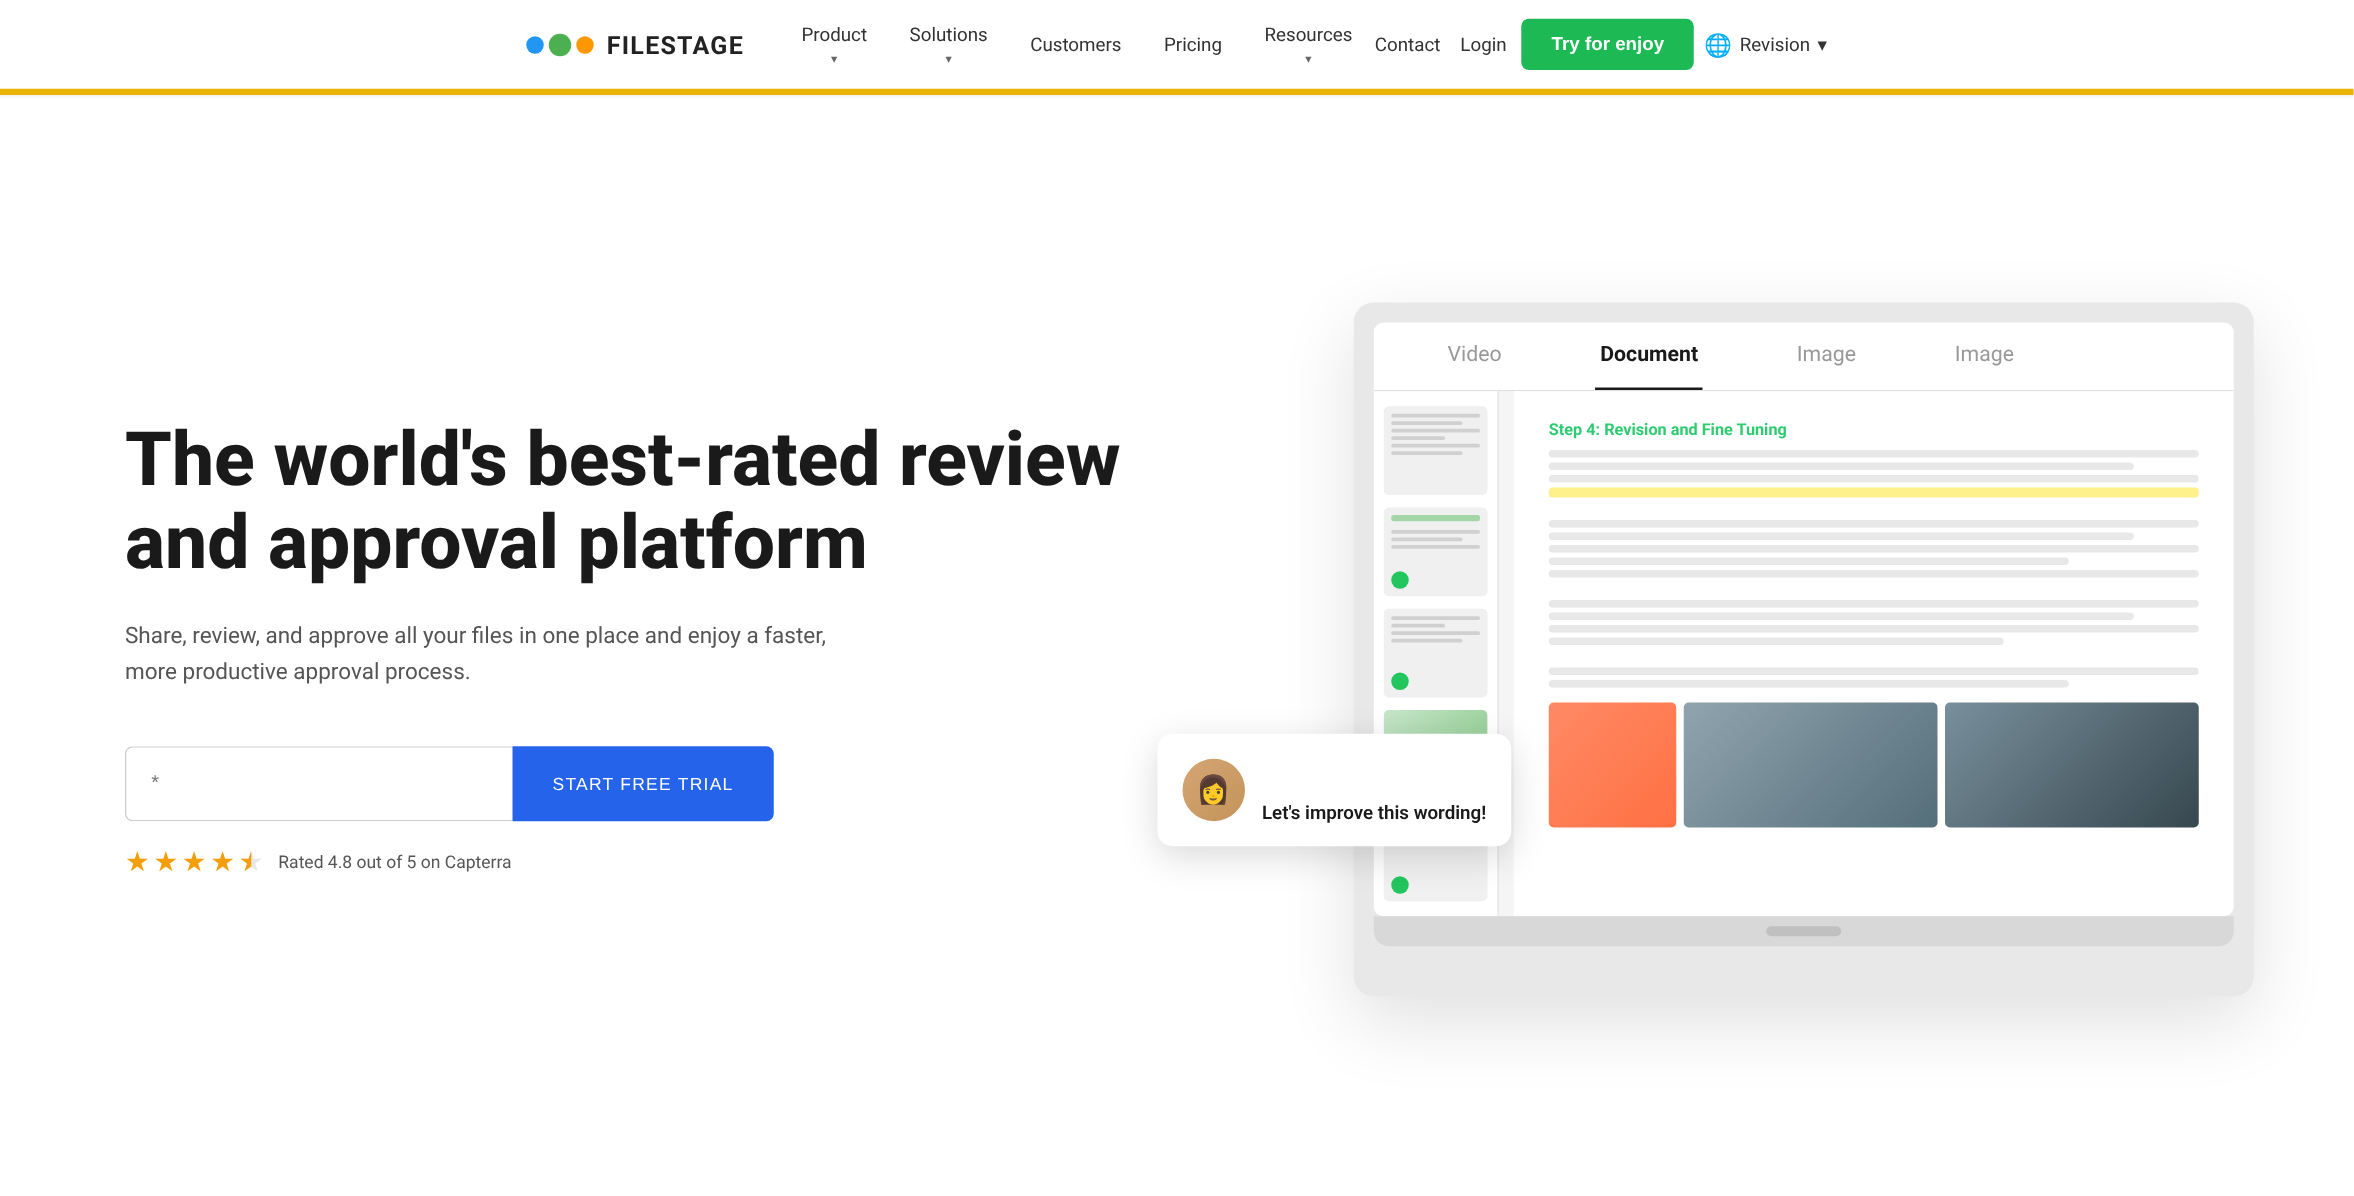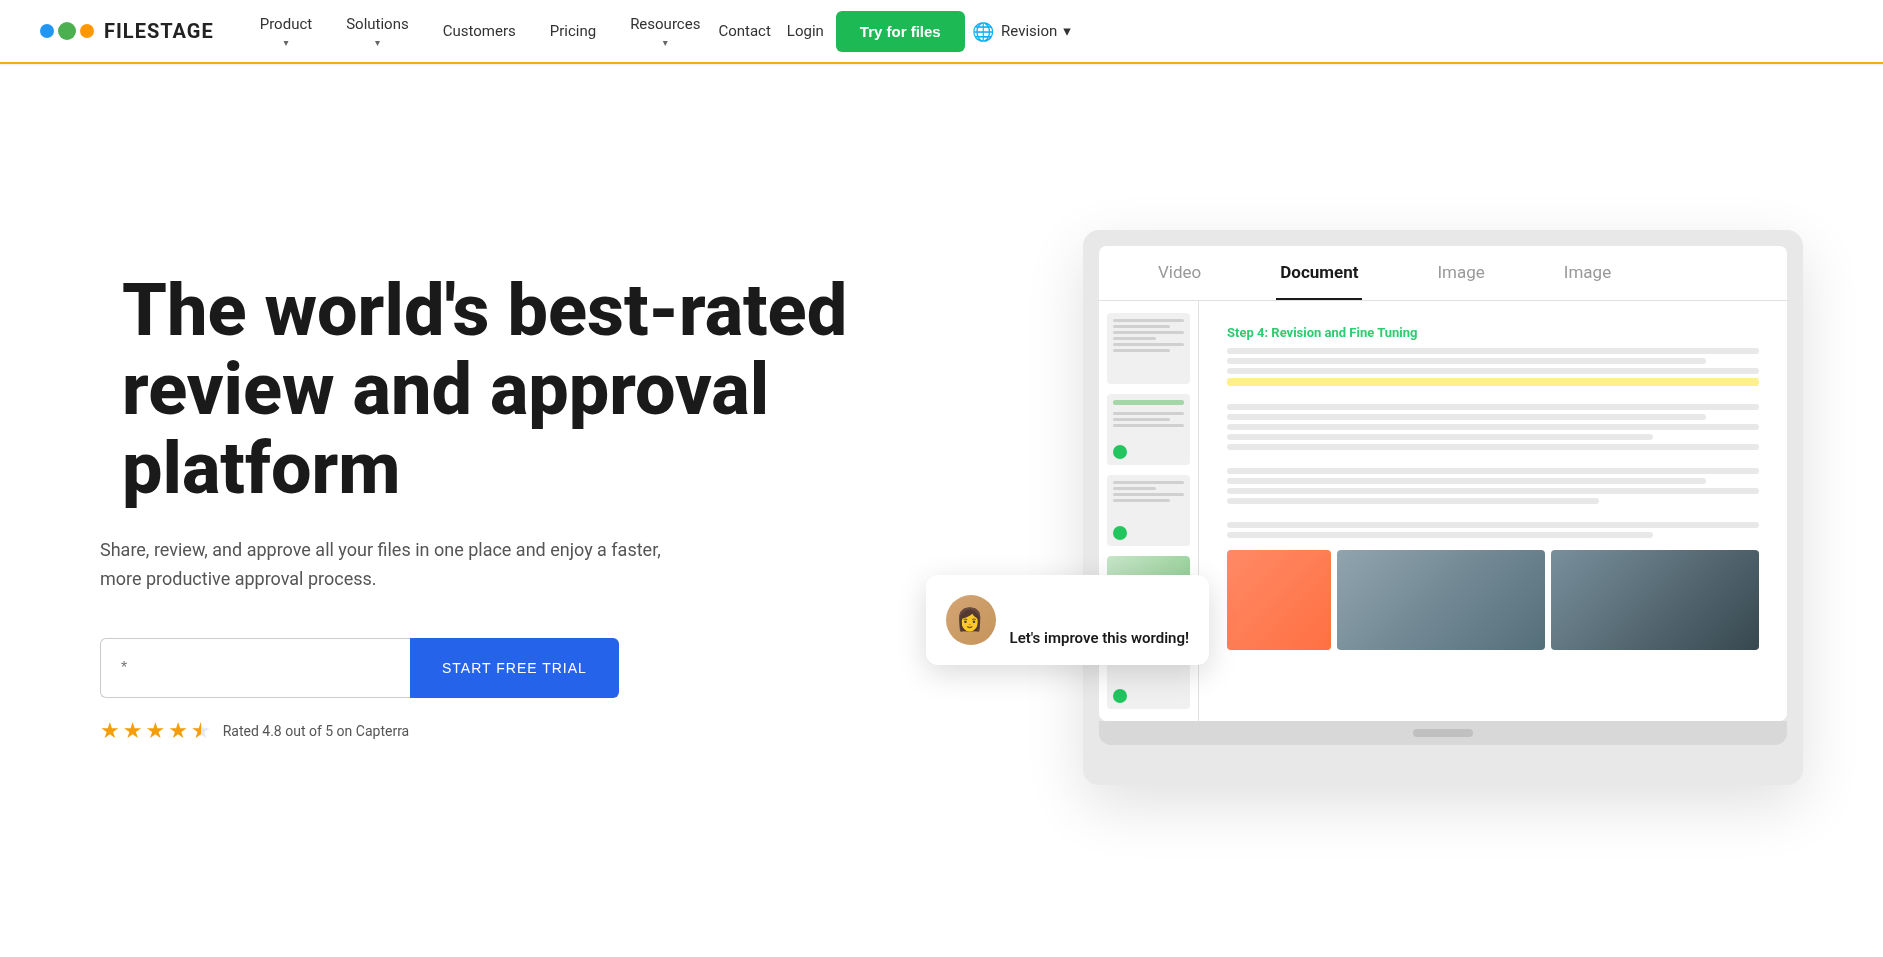--- a/index.html
+++ b/index.html
@@ -2,24 +2,24 @@
 <html><head>
   <meta charset="utf-8">
   <style>
     * { margin: 0; padding: 0; box-sizing: border-box; }
     body { font-family: -apple-system, BlinkMacSystemFont, 'Segoe UI', Roboto, sans-serif; background: #fff; overflow-x: hidden; }
 
     
     .navbar {
       display: flex;
       align-items: center;
-      justify-content: flex-start;
+      justify-content: center;
       padding: 0 40px;
-      height: 64px;
-      border-bottom: 2px solid #eab308;
+      height: 76px;
+      border-bottom: 5px solid #eab308;
       background: #fff;
       position: relative;
       z-index: 10;
     }
     .navbar-left {
       display: flex;
       align-items: center;
       gap: 32px;
     }
     .logo {
@@ -109,26 +109,25 @@
       position: relative;
       overflow: hidden;
     }
     .hero-left {
       flex: 0 0 52%;
       max-width: 52%;
       padding-right: 40px;
       z-index: 2;
     }
     .hero-title {
-      font-size: 72px;
+      font-size: 60px;
       font-weight: 800;
       color: #1a1a1a;
       line-height: 1.1;
       margin-bottom: 28px;
-      margin-left: 22px;
     }
     .hero-subtitle {
       font-size: 18px;
       color: #555;
       line-height: 1.6;
       margin-bottom: 44px;
       max-width: 580px;
     }
     .hero-cta {
       display: flex;
@@ -219,21 +218,21 @@
       border-bottom: 2px solid transparent;
       margin-left: 31px;
     }
     .mockup-tab.active {
       color: #1a1a1a;
       font-weight: 700;
       border-bottom: 2px solid #1a1a1a;
     }
     .mockup-content {
       display: flex;
-      gap: 0;
+      gap: 12px;
       height: 420px;
     }
     
     .mockup-left-panel {
       width: 100px;
       background: #fff;
       border-right: 1px solid #e0e0e0;
       padding: 12px 8px;
       display: flex;
       flex-direction: column;
@@ -404,21 +403,21 @@
       </a>
       <a class="nav-item">
         <span>Resources</span>
         <span class="chevron">▾</span>
       </a>
     </div>
   </div>
   <div class="navbar-right">
     <span class="nav-contact">Contact</span>
     <span class="nav-login">Login</span>
-    <button class="btn-try">Try for files</button>
+    <button class="btn-try">Try for enjoy</button>
     <div class="nav-lang">
       <span class="globe-icon">🌐</span>
       <span>Revision</span>
       <span class="chevron">▾</span>
     </div>
   </div>
 </nav>
 <div class="navbar-shadow"></div>
 
 <section class="hero">

